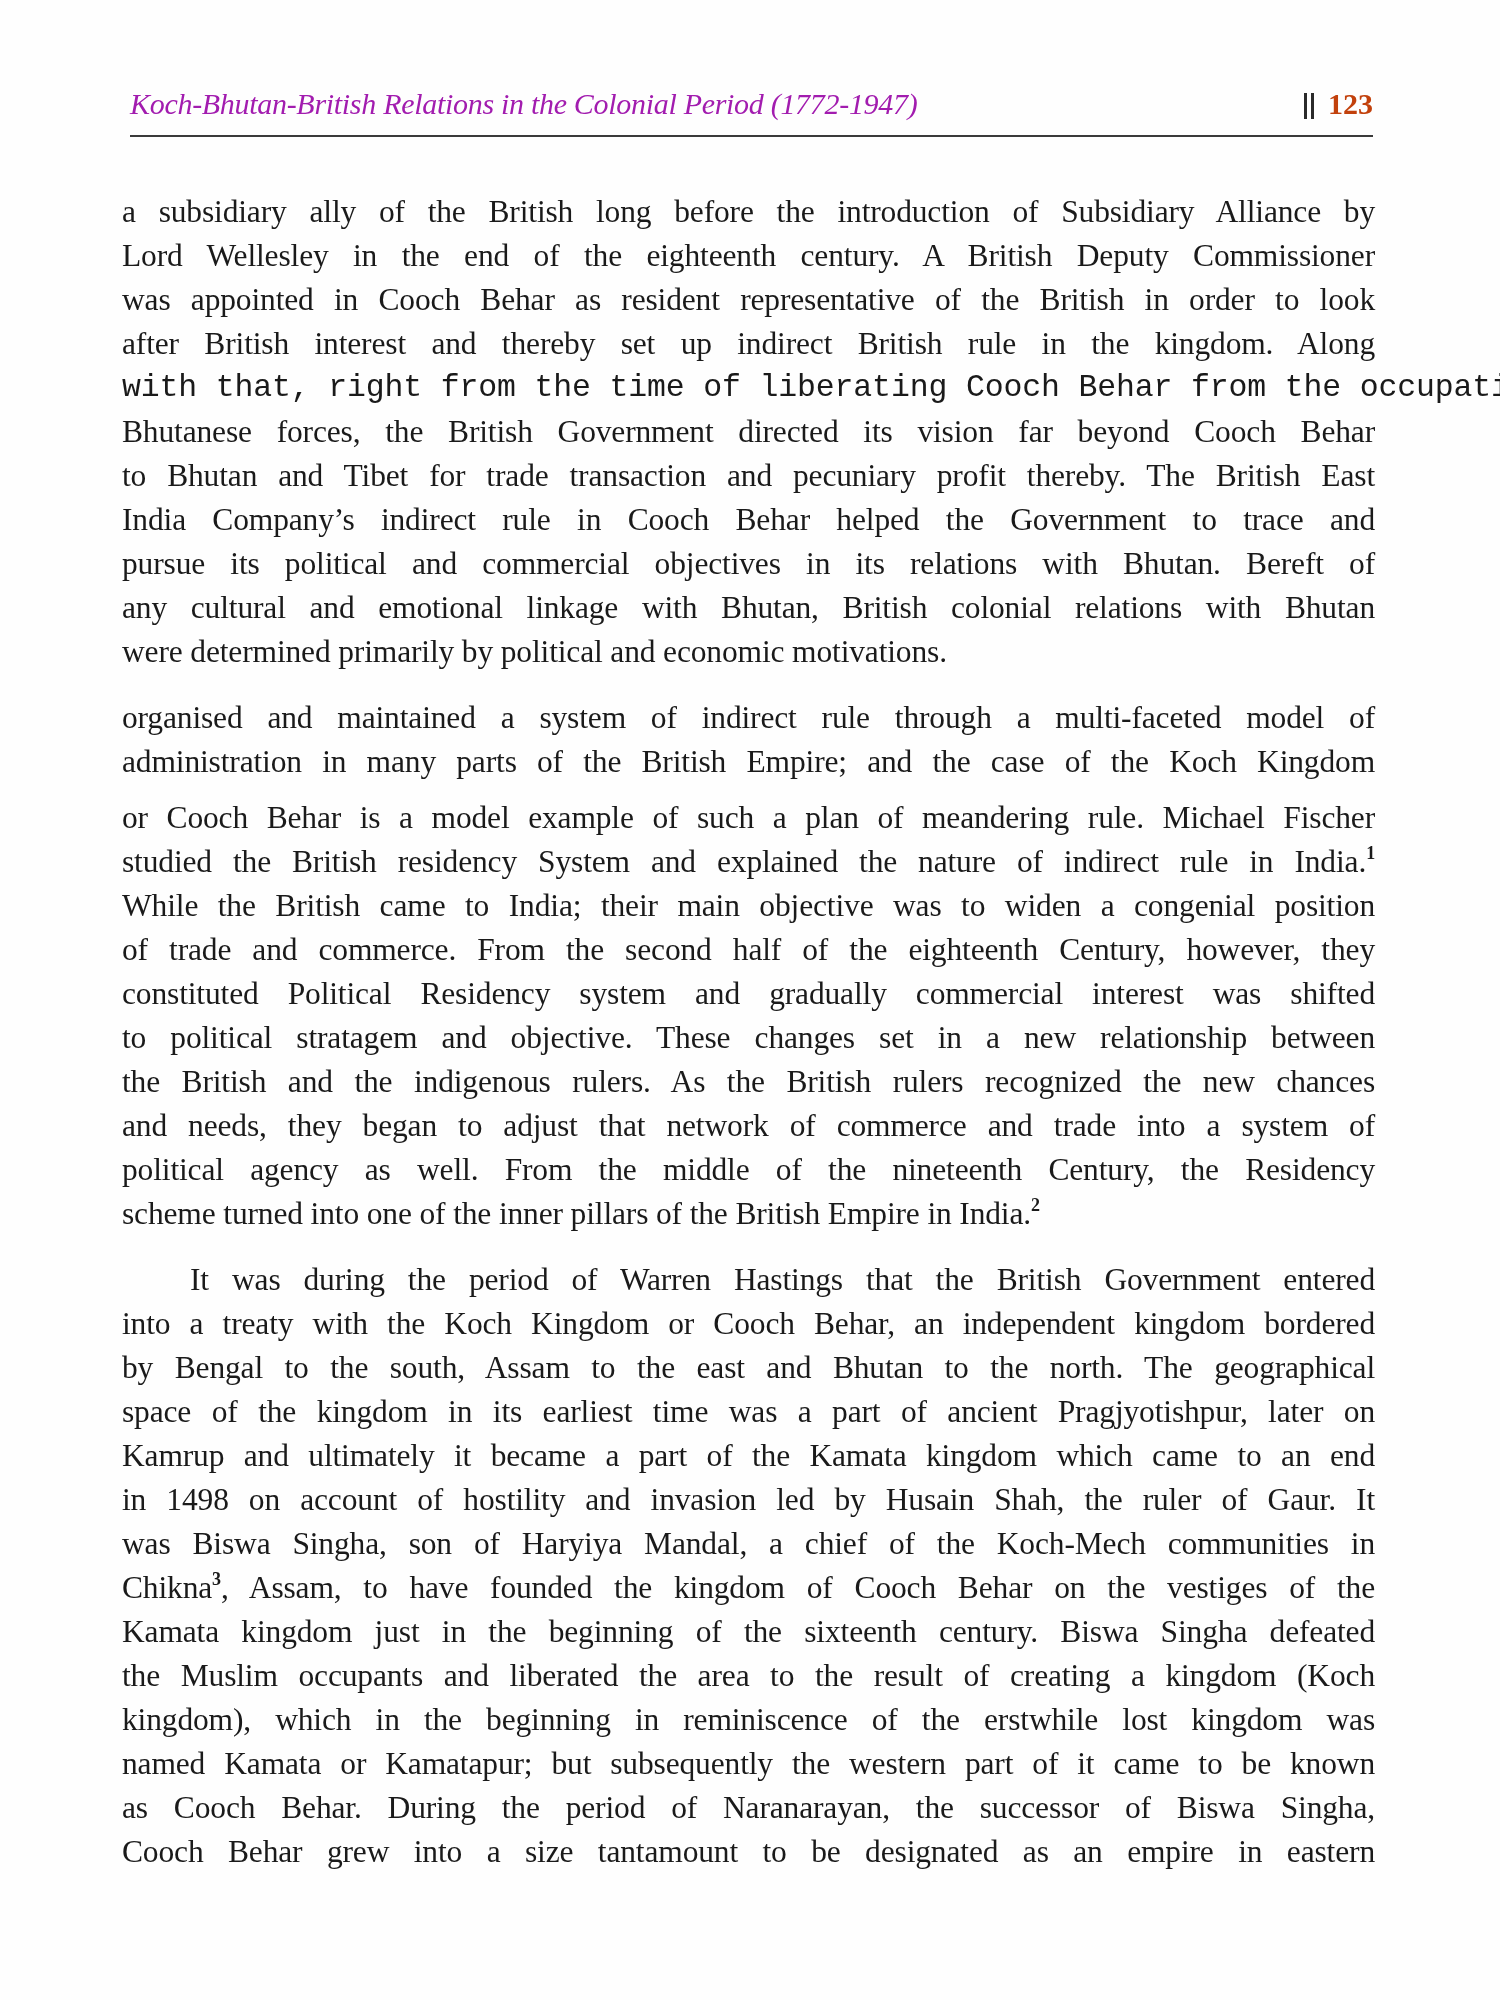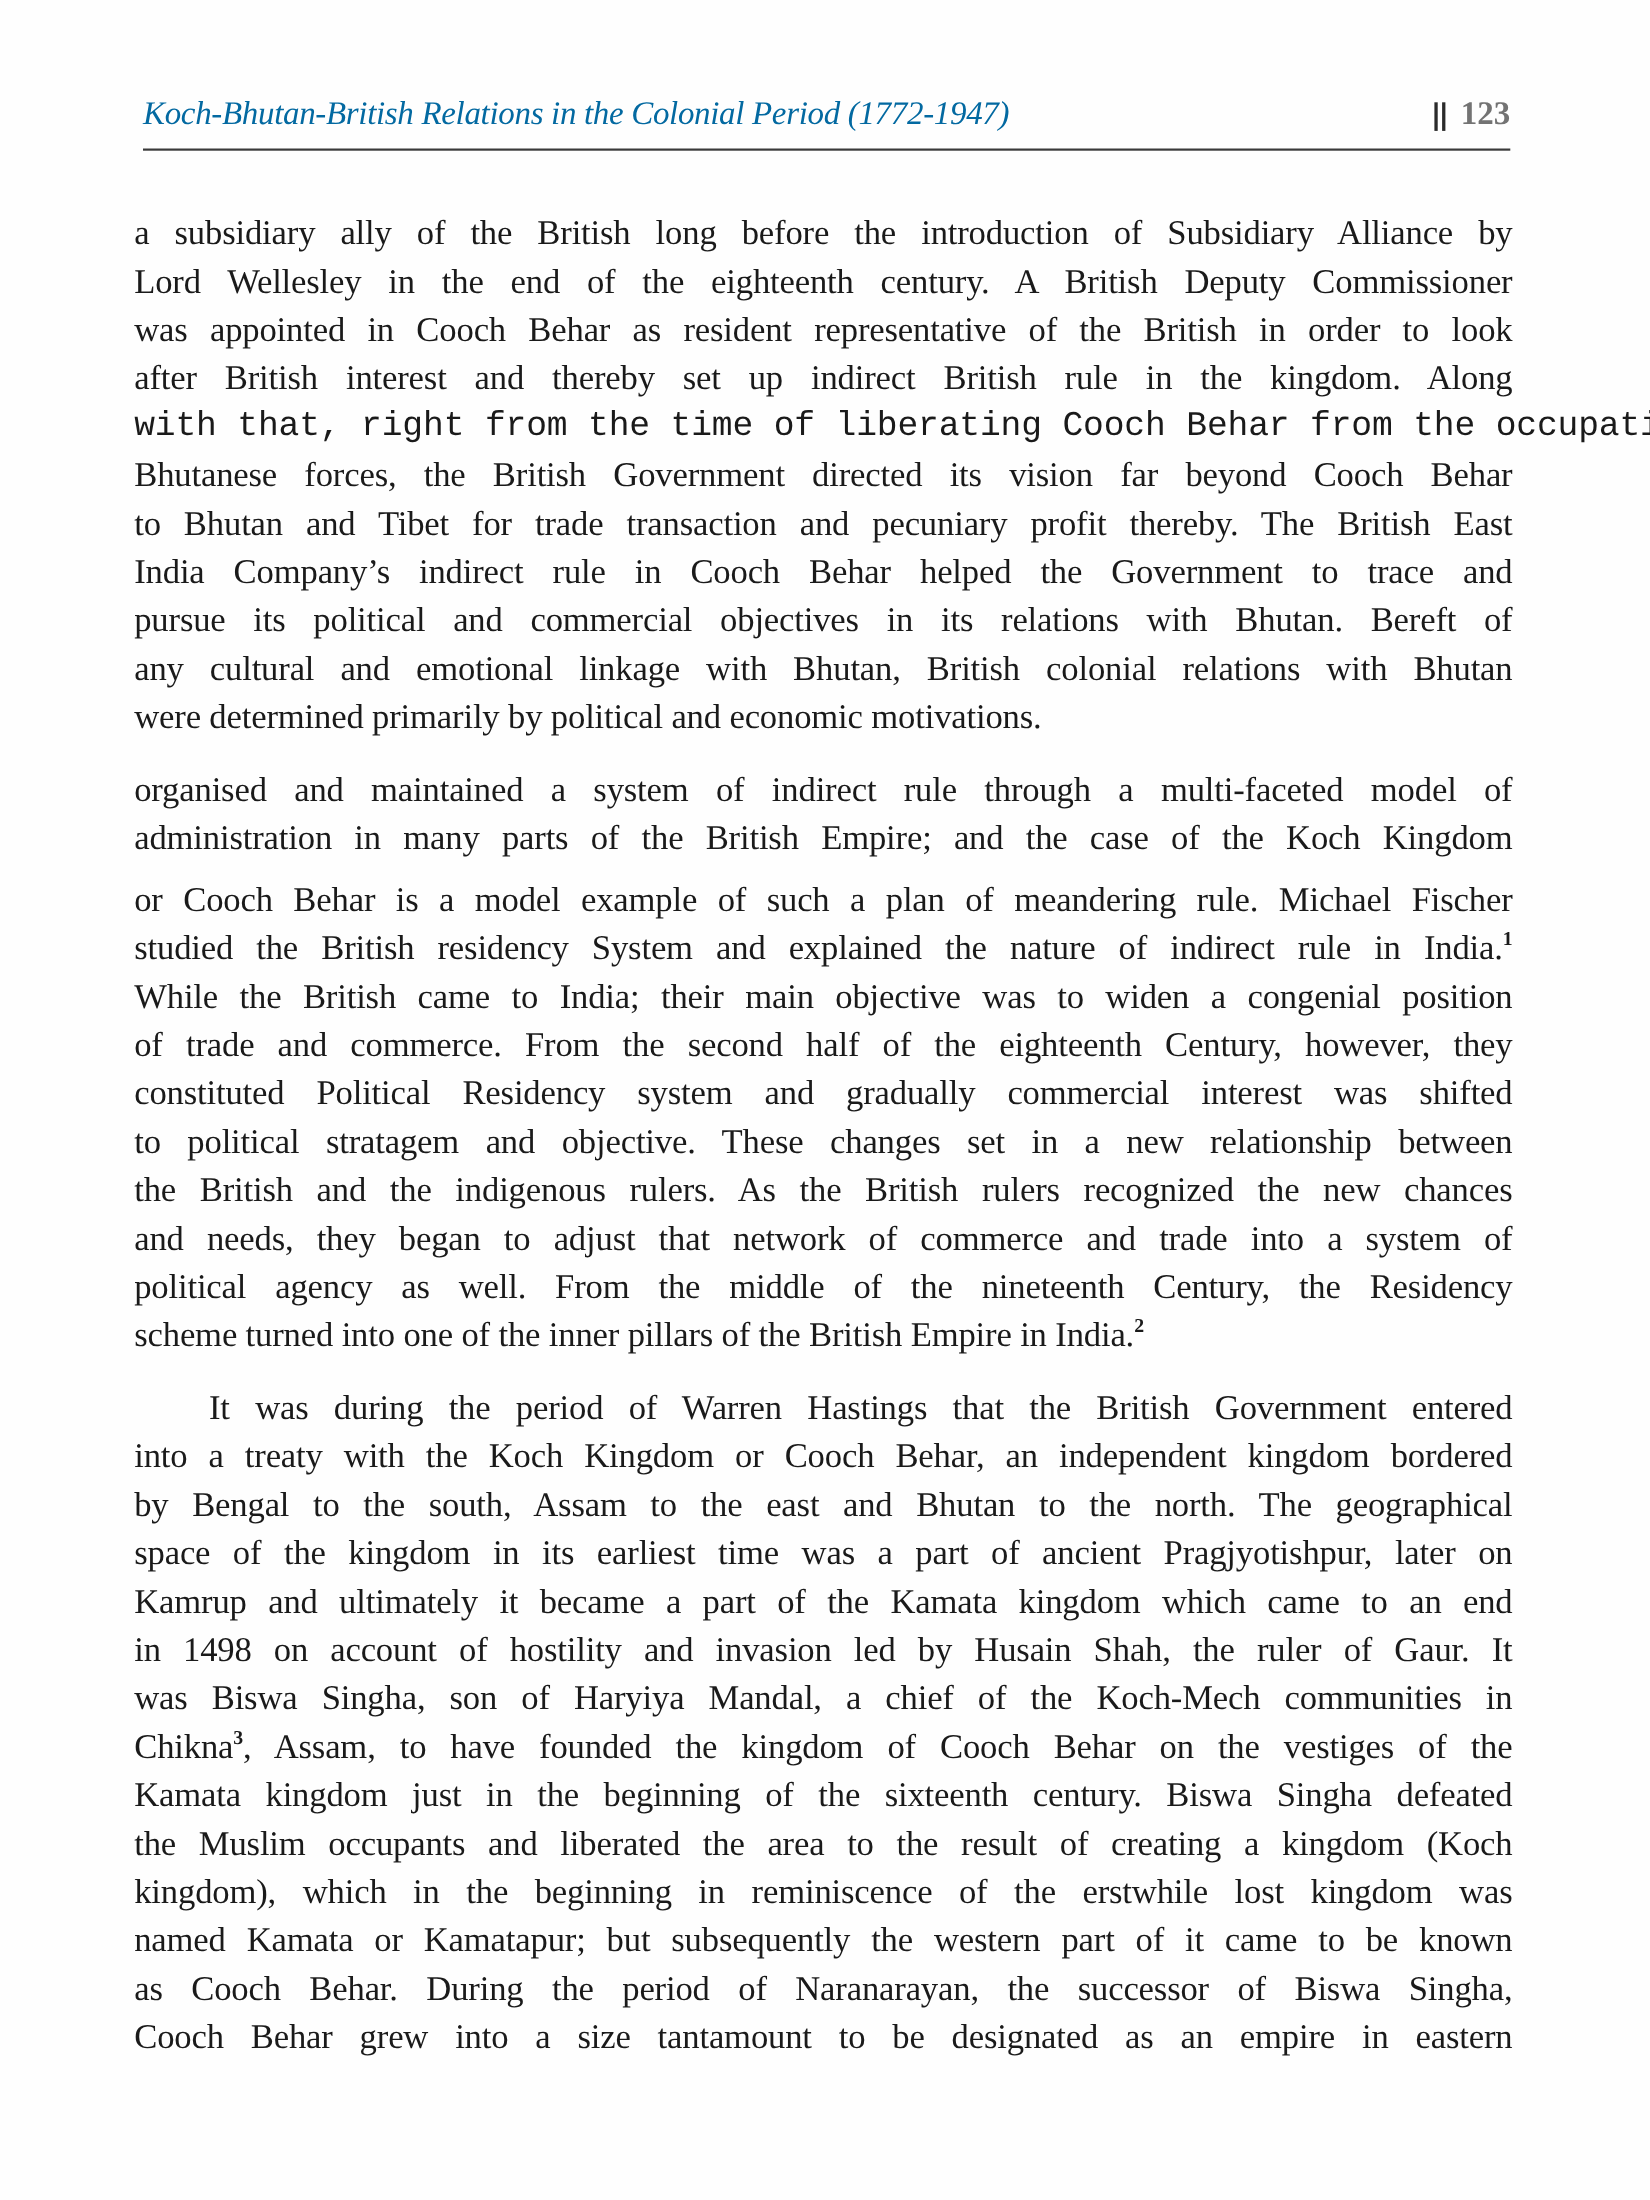--- a/index.html
+++ b/index.html
@@ -31,21 +31,21 @@
       height: 40px;
     }
     .running-title {
       position: absolute;
       left: 0;
       top: 0;
       font-family: "Liberation Serif", "DejaVu Serif", serif;
       font-style: italic;
       font-size: 30px;
       line-height: 40px;
-      color: #0369a1;
+      color: #a21caf;
       letter-spacing: -0.3px;
       white-space: nowrap;
     }
     .page-number-block {
       position: absolute;
       right: 0;
       top: 0;
       height: 40px;
       display: flex;
       align-items: center;
@@ -58,21 +58,21 @@
       border-left: 3px solid #2a2a2a;
       border-right: 3px solid #2a2a2a;
       box-sizing: border-box;
       margin-top: 4px;
     }
     .page-number {
       font-family: "Liberation Serif", "DejaVu Serif", serif;
       font-weight: bold;
       font-size: 30px;
       line-height: 40px;
-      color: #737373;
+      color: #c2410c;
     }
     .head-rule {
       position: absolute;
       left: 130px;
       top: 135px;
       width: 1243px;
       height: 0;
       border-top: 2.5px solid #3a3a3a;
     }
     .body-text {

